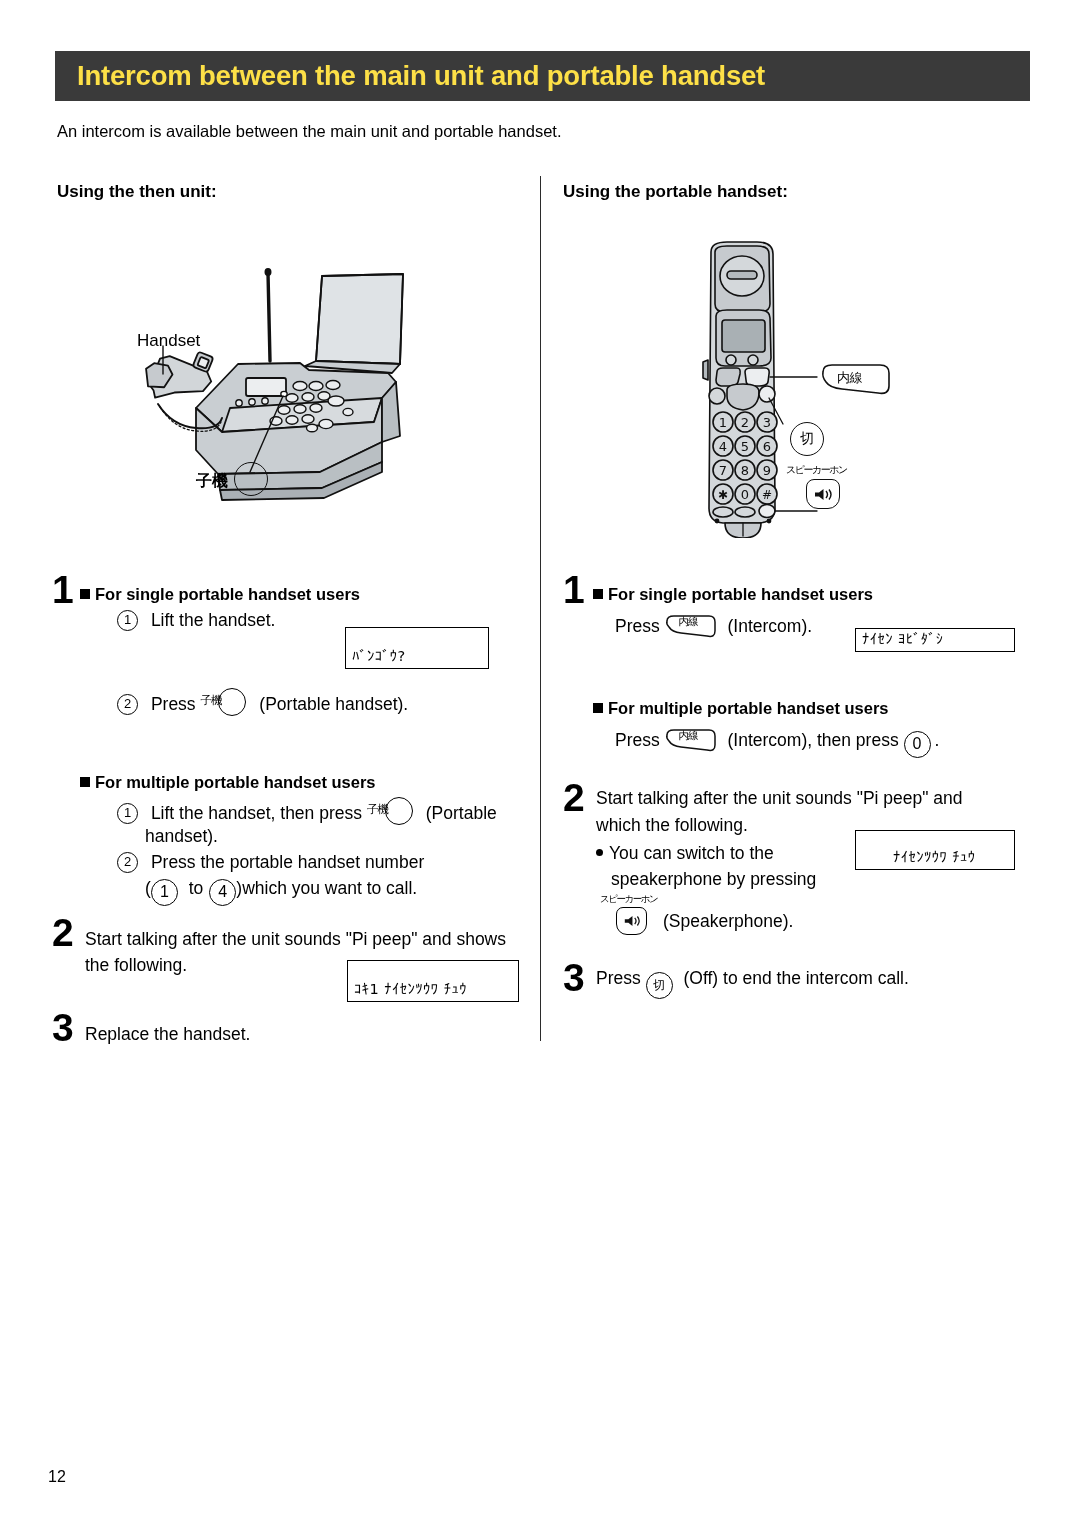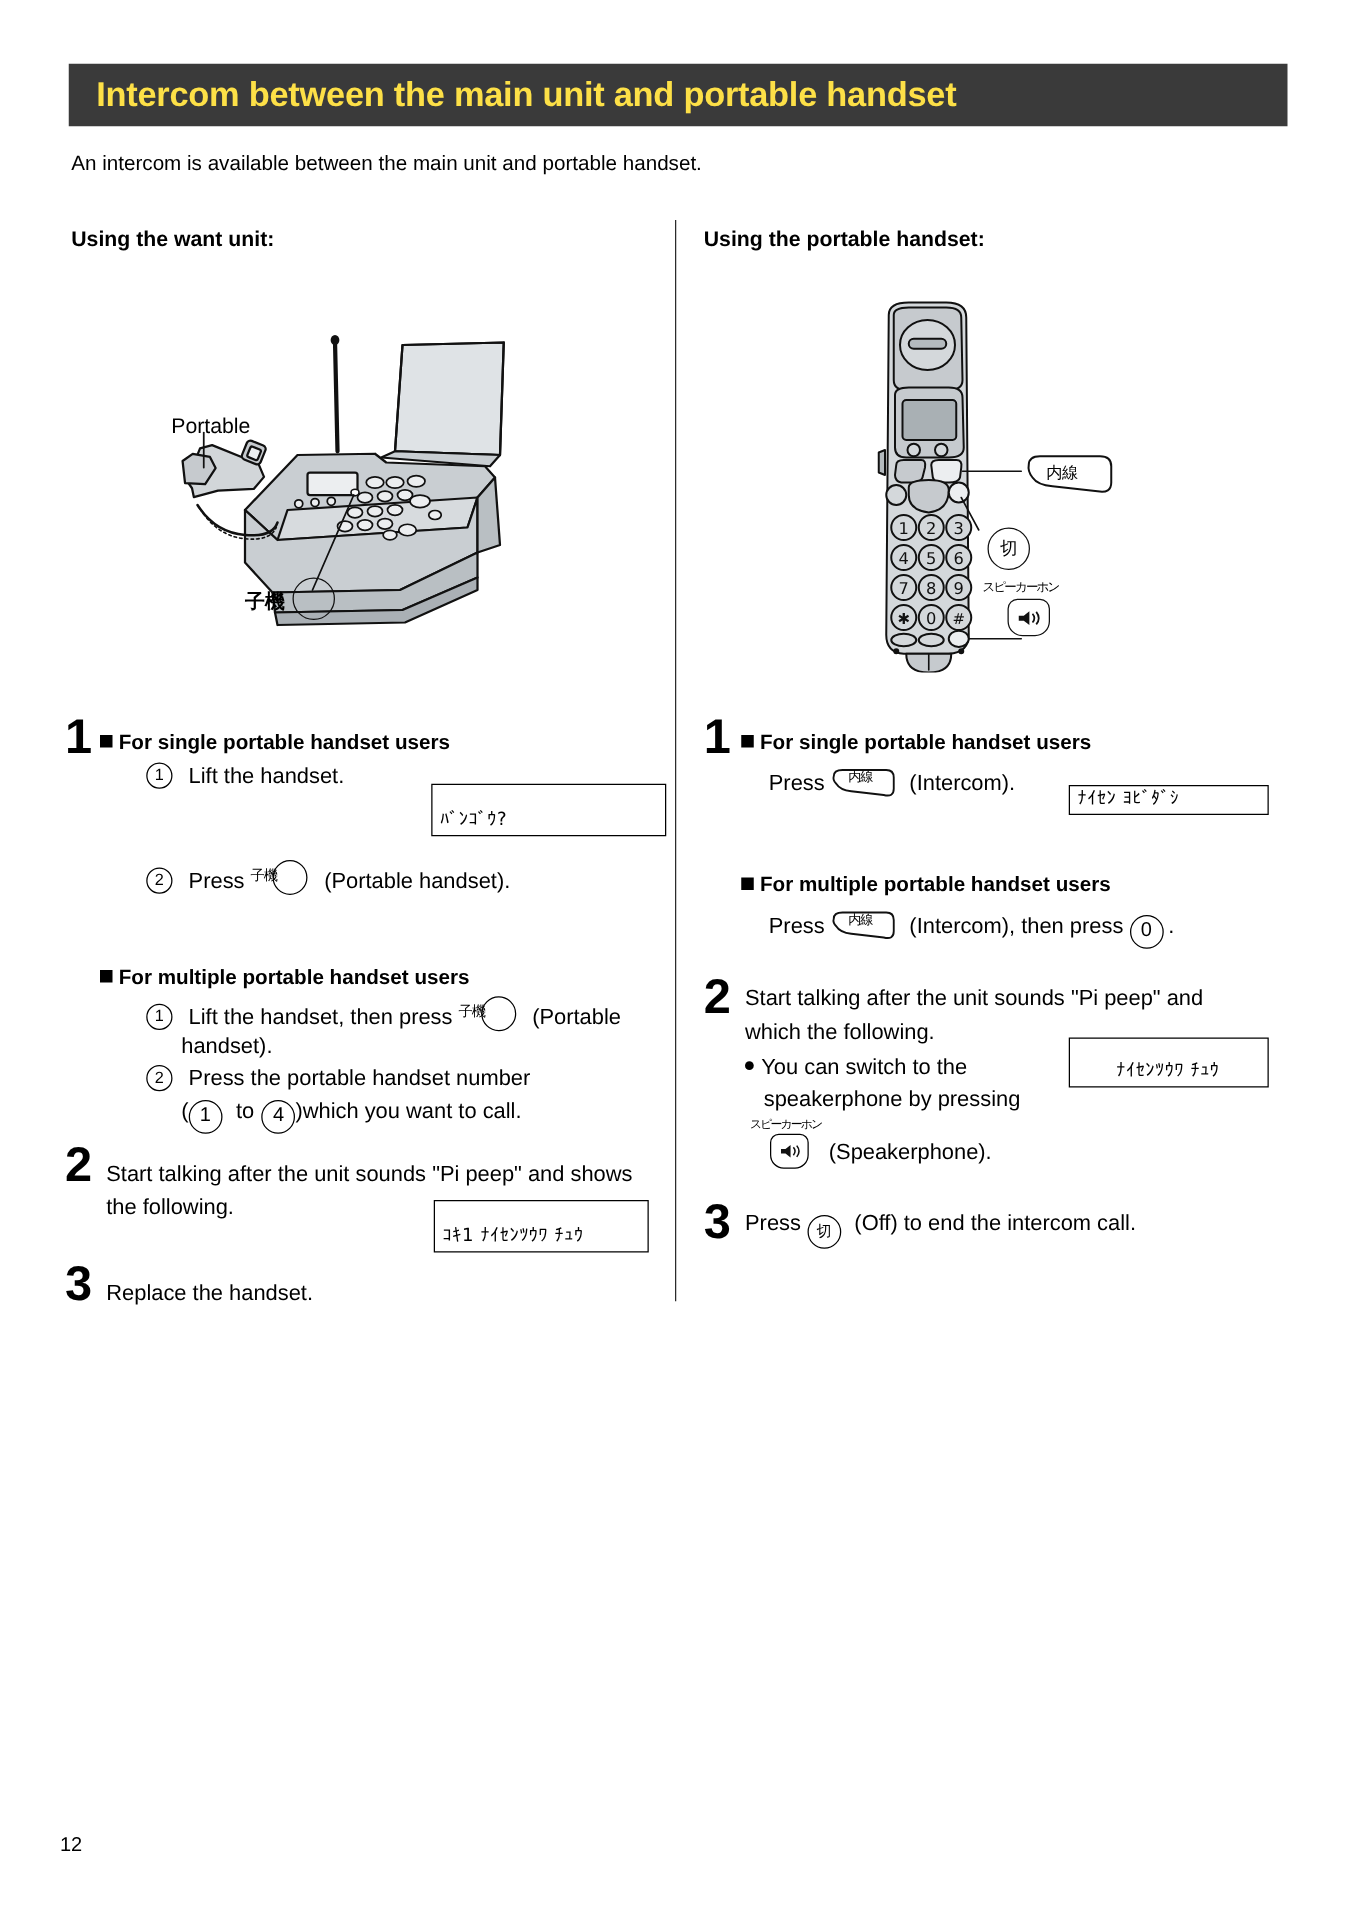--- a/index.html
+++ b/index.html
@@ -223,21 +223,21 @@
 <body>
 
 <div class="page">
 
   <div class="title-bar">
     <div class="title-text">Intercom between the main unit and portable handset</div>
   </div>
 
   <div class="intro">An intercom is available between the main unit and portable handset.</div>
 
-  <div class="col-head left">Using the want unit:</div>
+  <div class="col-head left">Using the then unit:</div>
   <div class="col-head right">Using the portable handset:</div>
 
   <div class="divider"></div>
 
   <div style="position:absolute;left:100px;top:236px;width:440px;height:310px;">
     <svg width="440" height="310" viewBox="0 0 440 310">
       <g fill="none" stroke="#111" stroke-width="1.8" stroke-linejoin="round" stroke-linecap="round">
 
         <line x1="168" y1="37" x2="170" y2="125" stroke-width="3.4"></line>
         <ellipse cx="168" cy="36" rx="2.6" ry="3.2" fill="#111"></ellipse>
@@ -289,21 +289,21 @@
         <rect x="99" y="122" width="9" height="9" rx="1.5" fill="#eceef0" transform="rotate(22 103 126)"></rect>
 
         <path d="M58 168 Q72 190 96 192 Q118 194 122 182" stroke-width="2" fill="none"></path>
         <path d="M60 171 Q74 193 96 195 Q116 197 121 186" stroke-width="1.3" fill="none" stroke-dasharray="2 2.5"></path>
 
         <line x1="63" y1="110" x2="63" y2="138" stroke-width="1.4"></line>
         <line x1="183" y1="160" x2="150" y2="236" stroke-width="1.4"></line>
       </g>
     </svg>
   </div>
-  <div class="fig-label" style="left:137px;top:331px;">Portable</div>
+  <div class="fig-label" style="left:137px;top:331px;">Handset</div>
   <div class="fig-label-jp" style="left:196px;top:471px;">子機</div>
   <div style="position:absolute;left:234px;top:462px;width:32px;height:32px;border:1.8px solid #111;border-radius:50%;"></div>
 
   <div style="position:absolute;left:665px;top:238px;width:250px;height:300px;">
     <svg width="250" height="300" viewBox="0 0 250 300">
       <g stroke="#111" stroke-width="1.6" stroke-linejoin="round" stroke-linecap="round">
 
         <path d="M46 14 Q46 4 62 4 L92 4 Q108 4 108 16 L110 270 Q110 284 94 285 L58 285 Q44 284 44 270 Z" fill="#d4d8db"></path>
 
         <path d="M50 14 Q50 8 62 8 L92 8 Q104 8 104 16 L105 66 Q105 74 94 74 L60 74 Q50 74 50 66 Z" fill="#c6cace"></path>
@@ -393,21 +393,21 @@
 
   <div class="tx bld" style="left:80px;top:585px;">
     <span class="sqbullet"></span><span>For single portable handset users</span>
   </div>
 
   <div class="tx" style="left:117px;top:610px;">
     <span class="circnum">1</span>
     <span style="margin-left:8px;">Lift the handset.</span>
   </div>
 
-  <div class="lcd" style="left:345px;top:627px;width:188px;height:42px;">
+  <div class="lcd" style="left:345px;top:627px;width:144px;height:42px;">
     <span>ﾊﾞﾝｺﾞｳ?</span>
   </div>
 
   <div class="tx" style="left:117px;top:688px;">
     <span class="circnum">2</span>
     <span style="margin-left:8px;">Press</span>
     <span class="kicon">子機</span><span class="circ-btn"></span>
     <span style="margin-left:8px;">(Portable handset).</span>
   </div>
 

